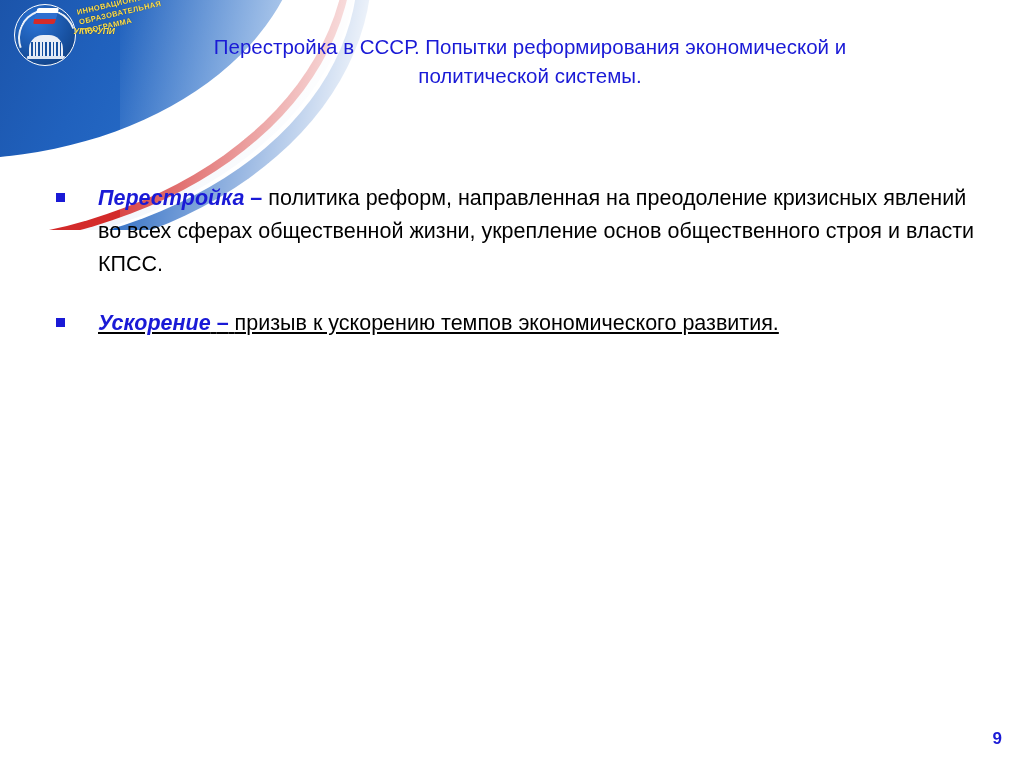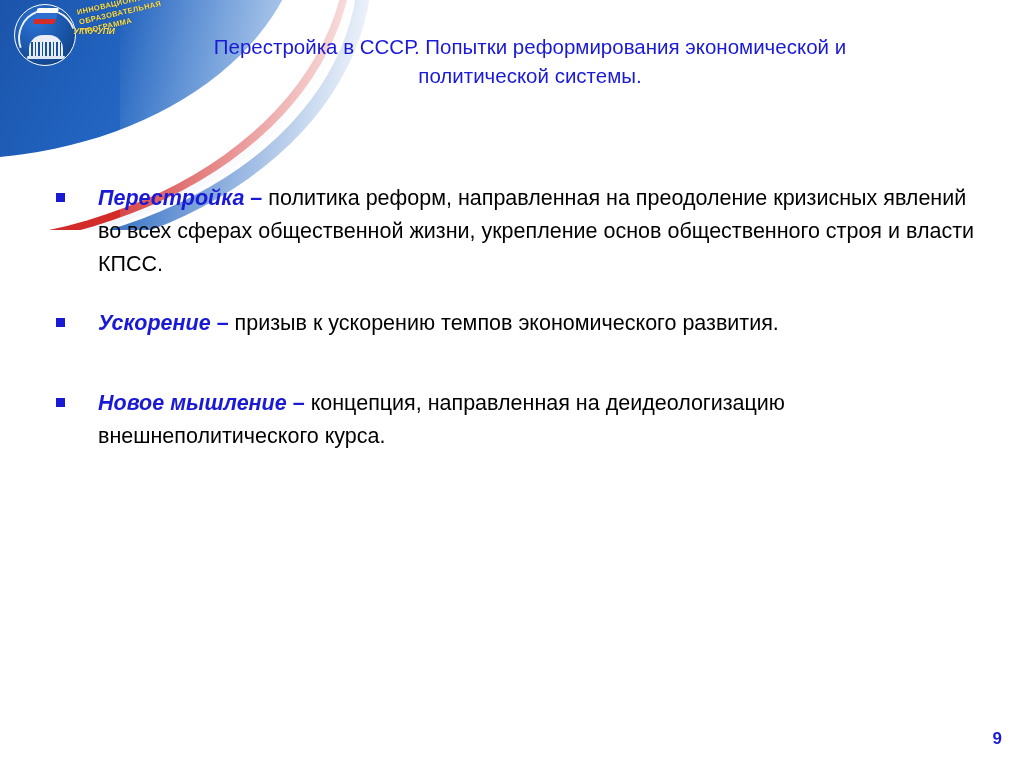--- a/index.html
+++ b/index.html
@@ -302,31 +302,25 @@
   <div class="bullets">
 
     <div class="bullet-row" style="margin-bottom:26px;">
       <div class="bullet-marker"></div>
       <div class="bullet-text">
         <span class="term">Перестройка</span><span>&nbsp;</span><span class="dash">–</span><span>&nbsp;</span><span>политика реформ, направленная на преодоление кризисных явлений во всех сферах общественной жизни, укрепление основ общественного строя и власти КПСС.</span>
       </div>
     </div>
 
 
-    <div class="bullet-row" style="margin-bottom:47px;">
+    <div class="bullet-row" style="margin-bottom:47px;text-decoration:underline;">
       <div class="bullet-marker"></div>
       <div class="bullet-text">
         <span class="term">Ускорение</span><span>&nbsp;</span><span class="dash">–</span><span>&nbsp;</span><span>призыв к ускорению темпов экономического развития.</span>
       </div>
     </div>
 
-    <div class="bullet-row">
-      <div class="bullet-marker"></div>
-      <div class="bullet-text">
-        <span class="term">Новое мышление</span><span>&nbsp;</span><span class="dash">–</span><span>&nbsp;</span><span>концепция, направленная на деидеологизацию внешнеполитического курса.</span>
-      </div>
-    </div>
 
   </div>
 
   <div class="page-number">9</div>
 
 </div>
 
 </body></html>

